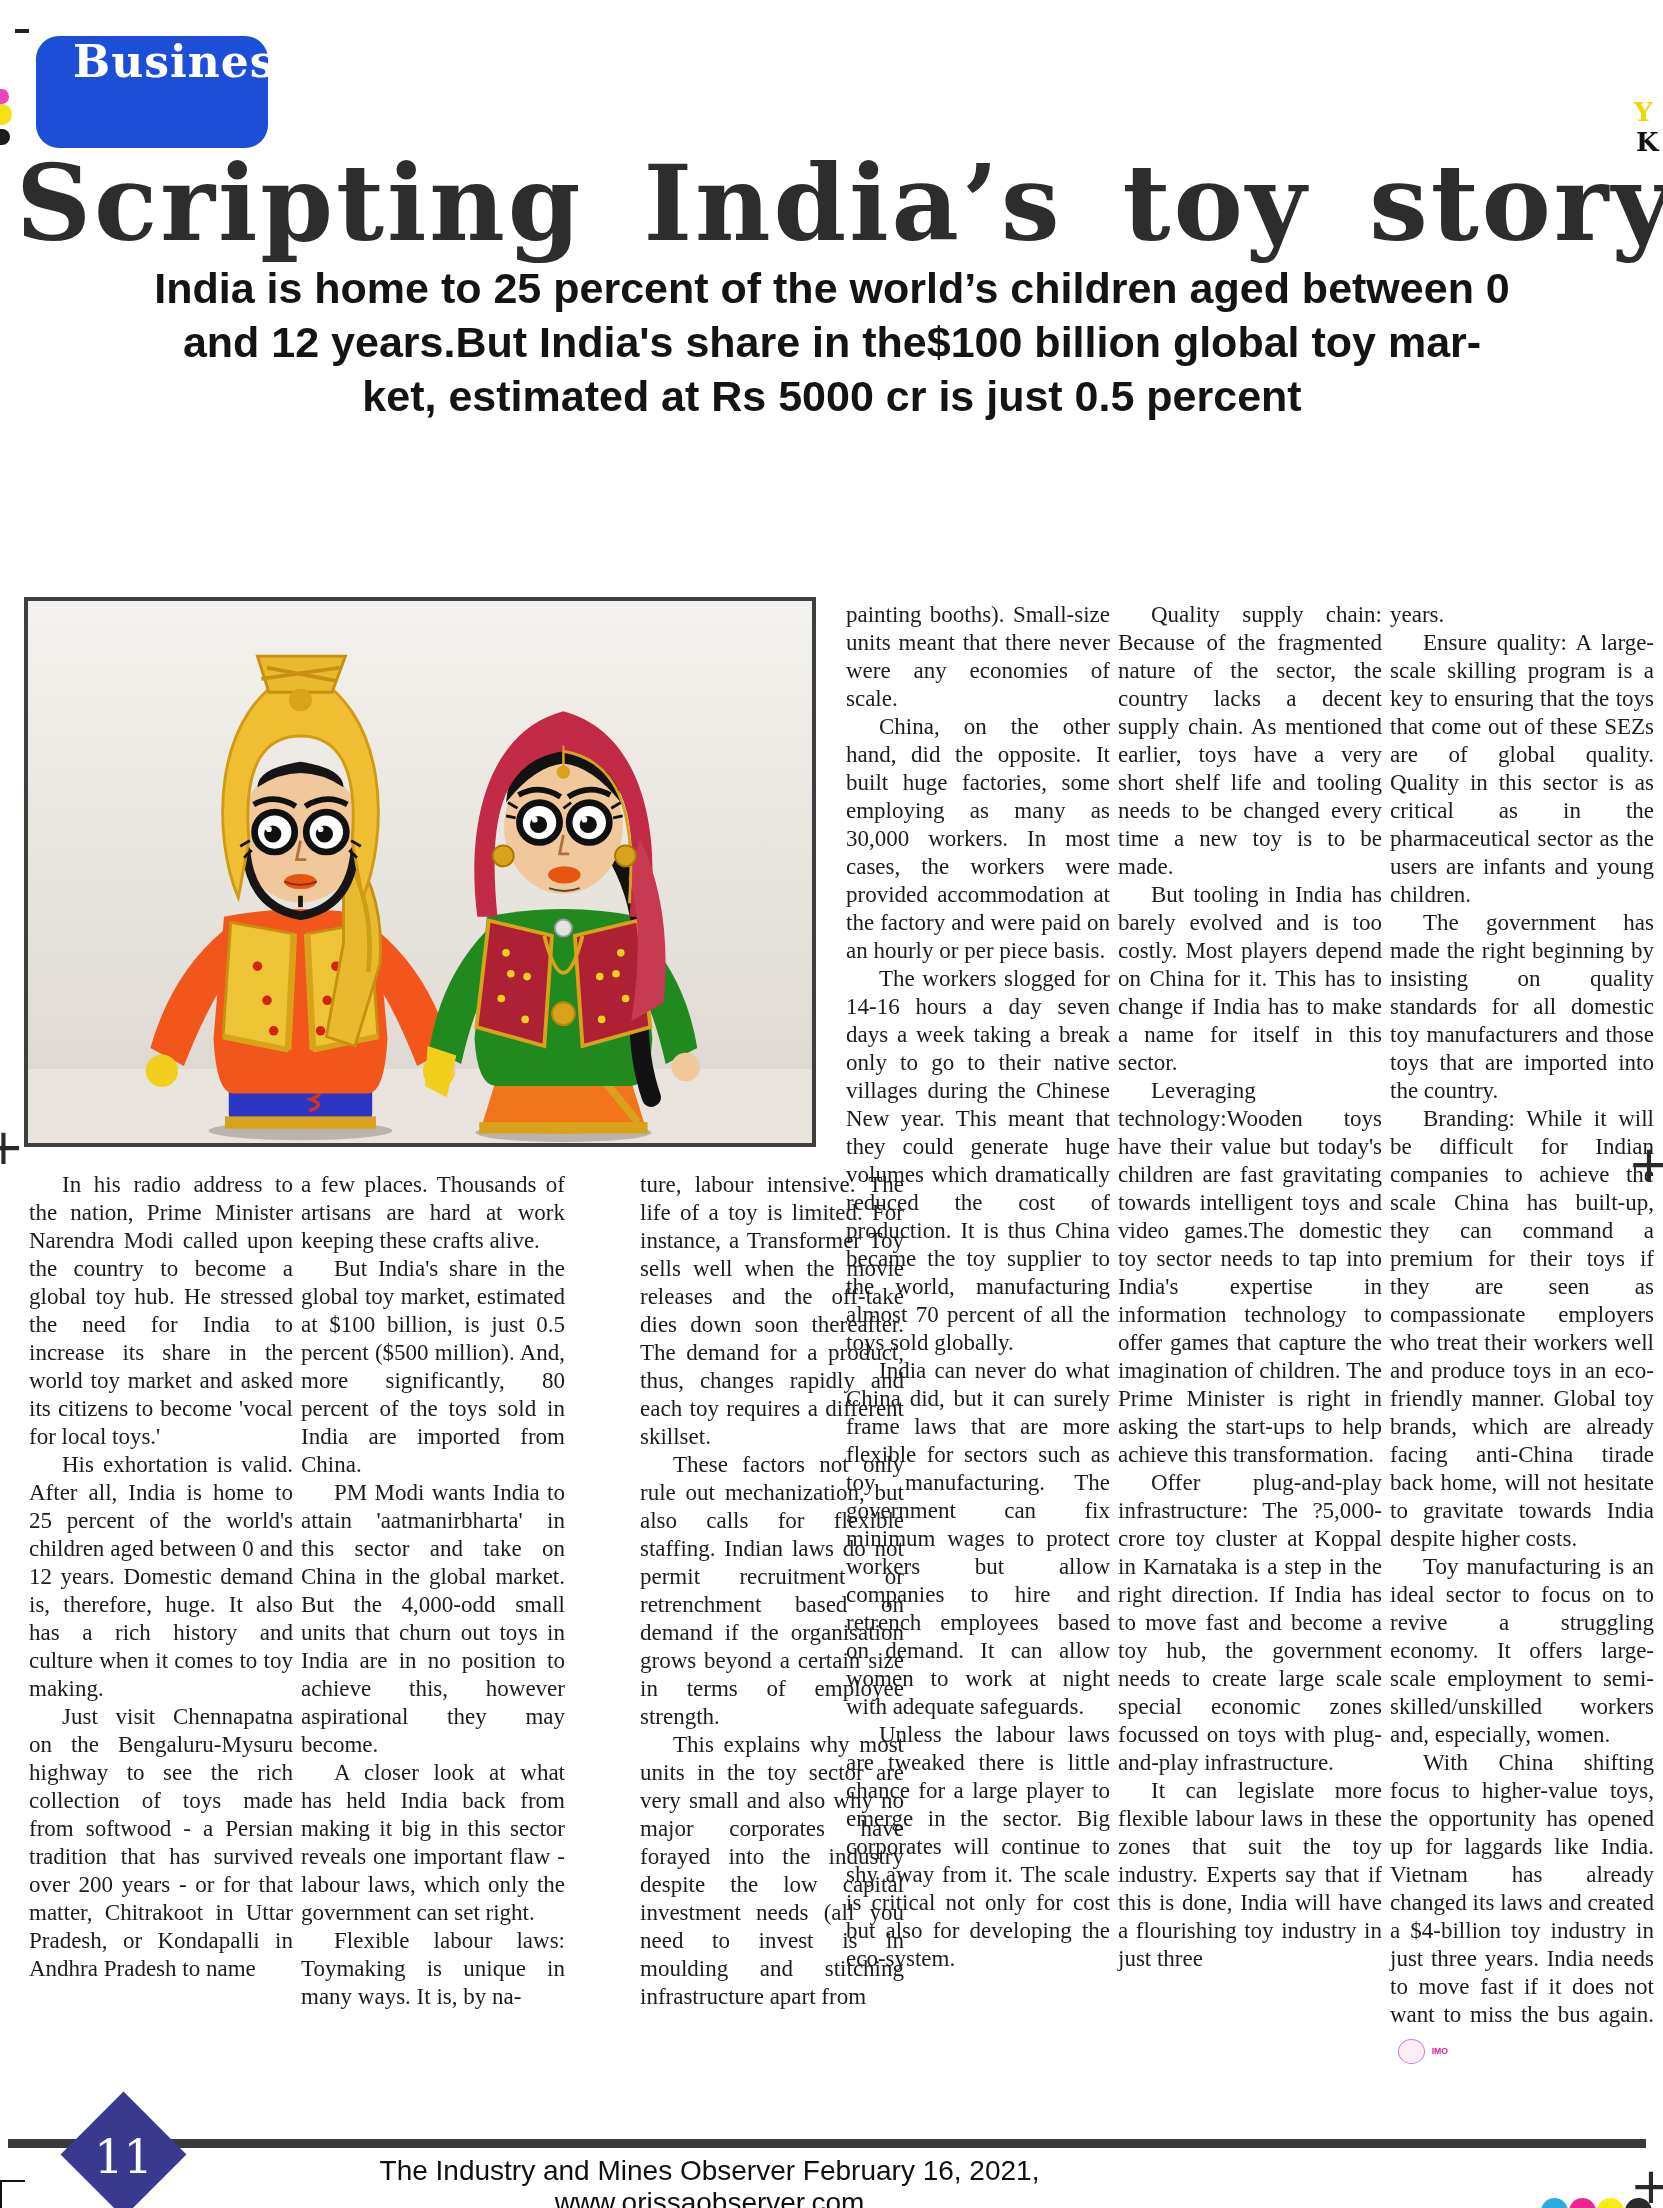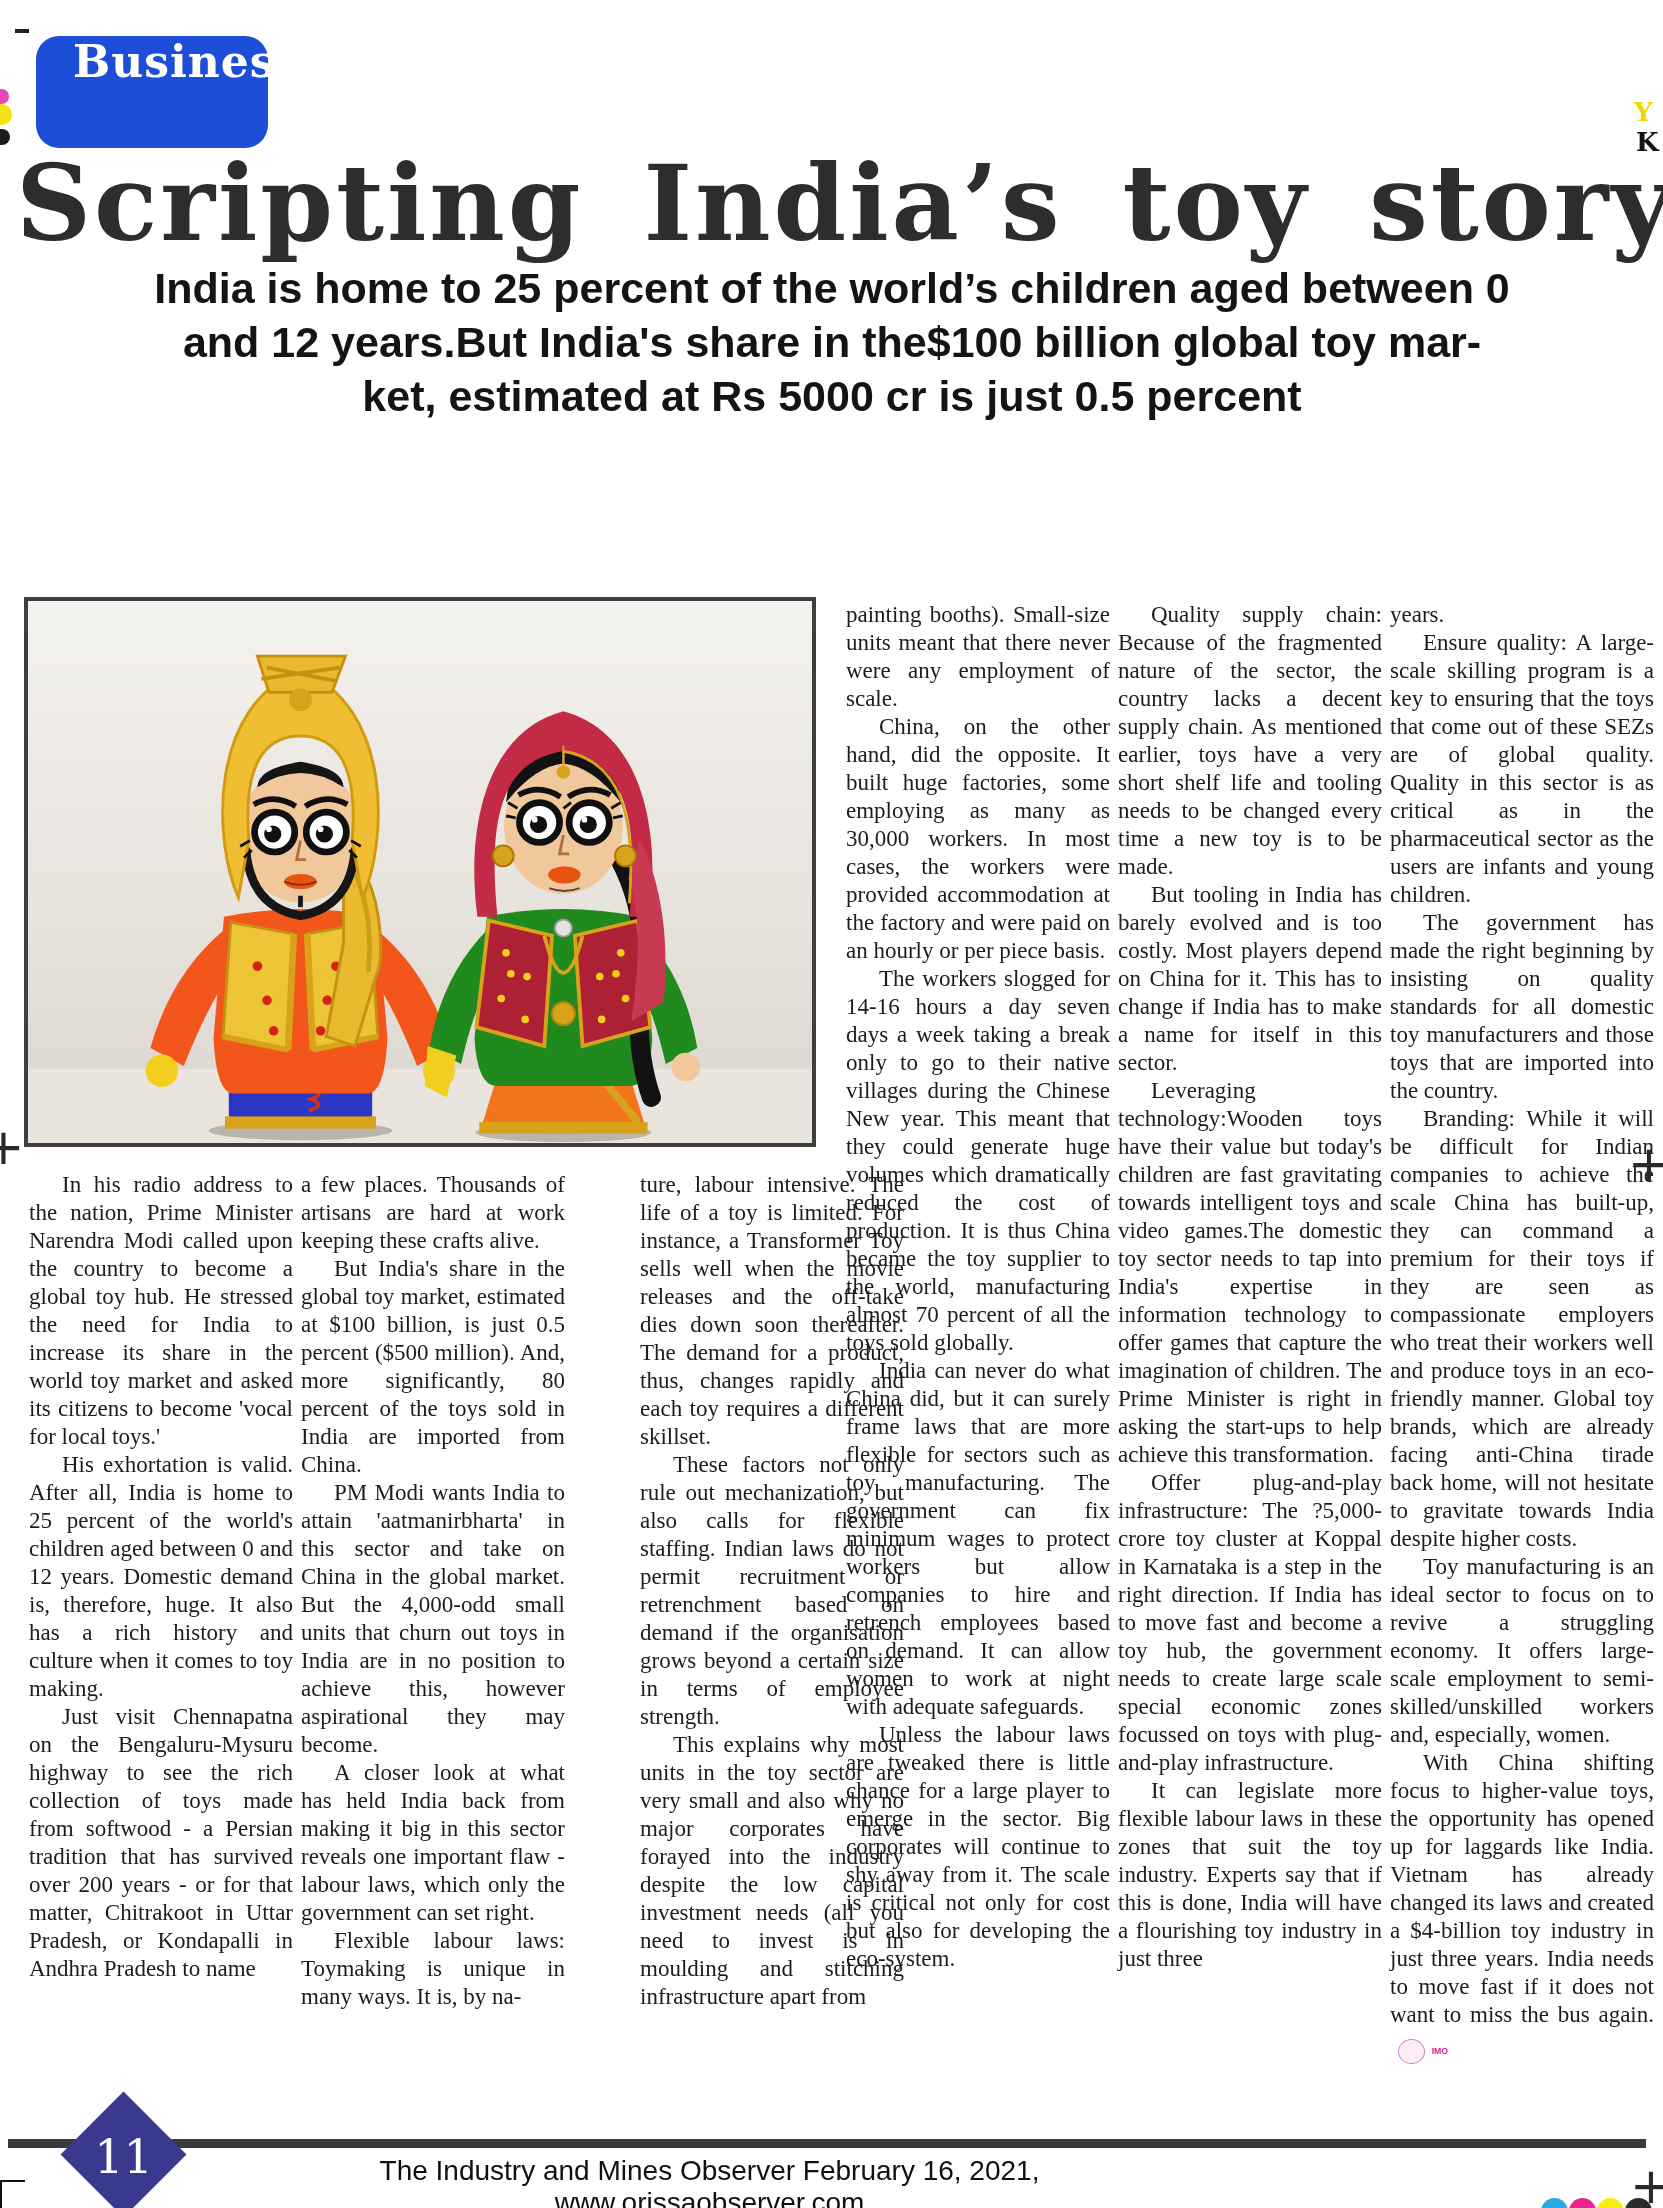--- a/index.html
+++ b/index.html
@@ -235,21 +235,21 @@
       <p>PM Modi wants India to attain 'aatmanirbharta' in this sector and take on China in the global market. But the 4,000-odd small units that churn out toys in India are in no position to achieve this, however aspirational they may become.</p>
       <p>A closer look at what has held India back from making it big in this sector reveals one important flaw - labour laws, which only the government can set right.</p>
       <p>Flexible labour laws: Toymaking is unique in many ways. It is, by na-</p>
     </div>
   <div class="col" id="col2">
       <p class="cont">ture, labour intensive. The life of a toy is limited. For instance, a Transformer Toy sells well when the movie releases and the off-take dies down soon thereafter. The demand for a product, thus, changes rapidly and each toy requires a different skillset.</p>
       <p>These factors not only rule out mechanization, but also calls for flexible staffing. Indian laws do not permit recruitment or retrenchment based on demand if the organisation grows beyond a certain size in terms of employee strength.</p>
       <p>This explains why most units in the toy sector are very small and also why no major corporates have forayed into the industry despite the low capital investment needs (all you need to invest is in moulding and stitching infrastructure apart from</p>
     </div>
   <div class="col" id="col3">
-      <p class="cont">painting booths). Small-size units meant that there never were any employment of scale.</p>
+      <p class="cont">painting booths). Small-size units meant that there never were any economies of scale.</p>
       <p>China, on the other hand, did the opposite. It built huge factories, some employing as many as 30,000 workers. In most cases, the workers were provided accommodation at the factory and were paid on an hourly or per piece basis.</p>
       <p>The workers slogged for 14-16 hours a day seven days a week taking a break only to go to their native villages during the Chinese New year. This meant that they could generate huge volumes which dramatically reduced the cost of production. It is thus China became the toy supplier to the world, manufacturing almost 70 percent of all the toys sold globally.</p>
       <p>India can never do what China did, but it can surely frame laws that are more flexible for sectors such as toy manufacturing. The government can fix minimum wages to protect workers but allow companies to hire and retrench employees based on demand. It can allow women to work at night with adequate safeguards.</p>
       <p>Unless the labour laws are tweaked there is little chance for a large player to emerge in the sector. Big corporates will continue to shy away from it. The scale is critical not only for cost but also for developing the eco-system.</p>
     </div>
   <div class="col" id="col4">
       <p>Quality supply chain: Because of the fragmented nature of the sector, the country lacks a decent supply chain. As mentioned earlier, toys have a very short shelf life and tooling needs to be changed every time a new toy is to be made.</p>
       <p>But tooling in India has barely evolved and is too costly. Most players depend on China for it. This has to change if India has to make a name for itself in this sector.</p>
       <p>Leveraging technology:Wooden toys have their value but today's children are fast gravitating towards intelligent toys and video games.The domestic toy sector needs to tap into India's expertise in information technology to offer games that capture the imagination of children. The Prime Minister is right in asking the start-ups to help achieve this transformation.</p>
       <p>Offer plug-and-play infrastructure: The ?5,000-crore toy cluster at Koppal in Karnataka is a step in the right direction. If India has to move fast and become a toy hub, the government needs to create large scale special economic zones focussed on toys with plug-and-play infrastructure.</p>

